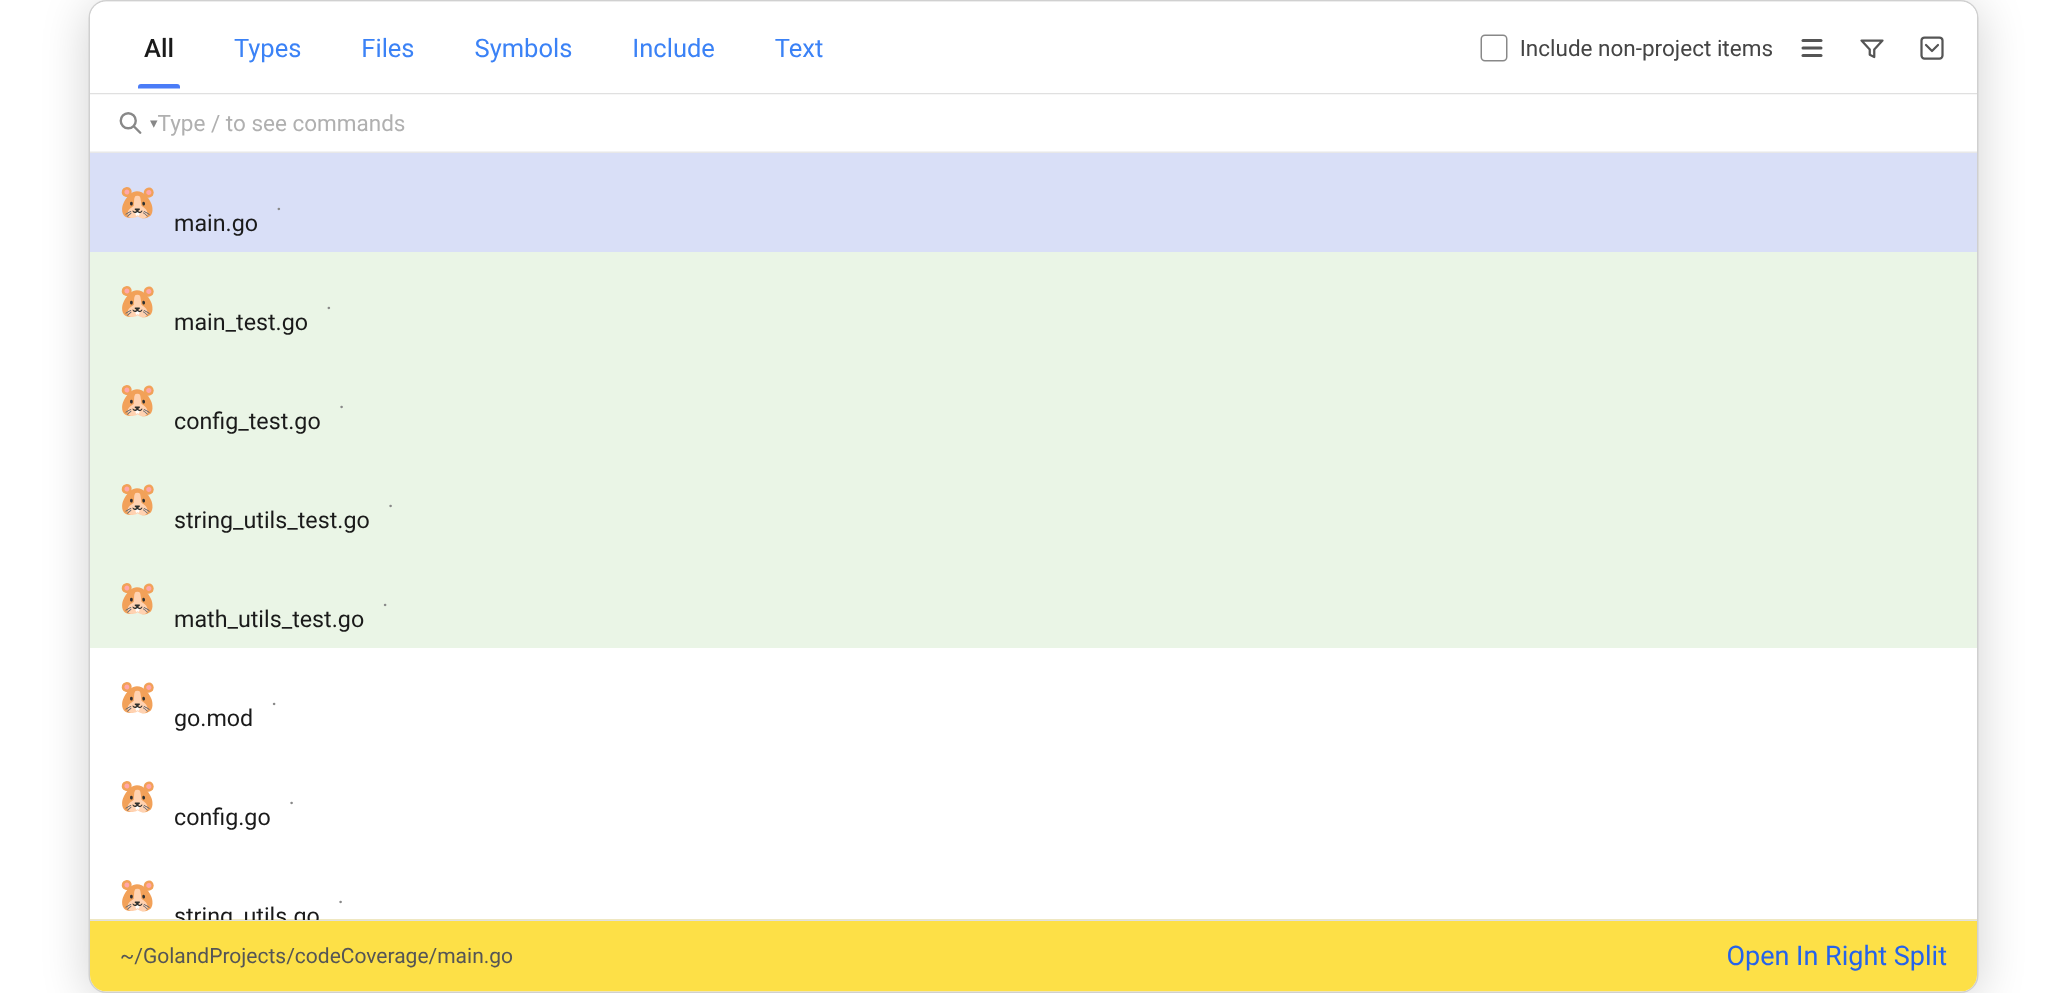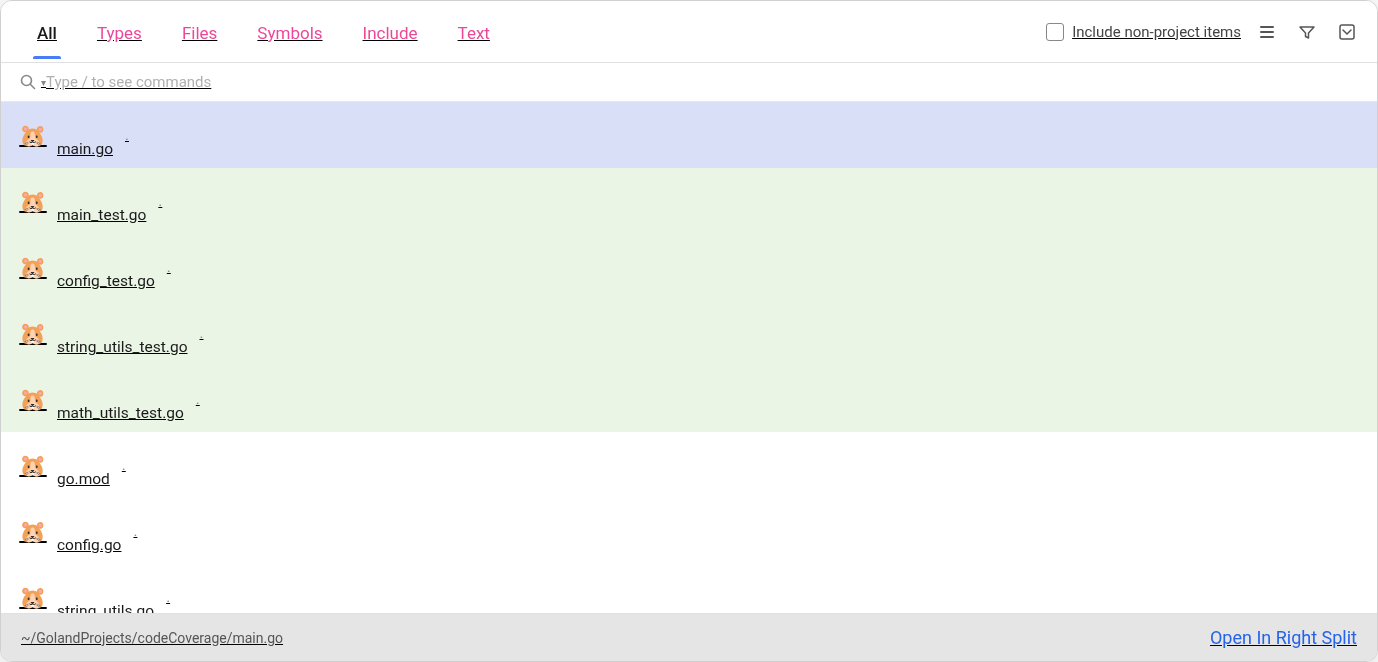--- a/index.html
+++ b/index.html
@@ -7,30 +7,29 @@
     body {
       font-family: -apple-system, BlinkMacSystemFont, "Segoe UI", Roboto, sans-serif;
       background: #ffffff;
       display: flex;
       justify-content: center;
       align-items: center;
       min-height: 100vh;
     }
 
     .dialog {
-      width: 1378px;
+      width: 1260px;
       height: 662px;
       background: #ffffff;
       border-radius: 12px;
       box-shadow: 0 4px 32px rgba(0,0,0,0.18);
       display: flex;
       flex-direction: column;
       overflow: hidden;
       border: 1px solid #d0d0d0;
-      text-decoration: underline;
     }
 
     
     .tab-bar {
       display: flex;
       align-items: center;
       padding: 0 16px;
       border-bottom: 1px solid #e0e0e0;
       background: #ffffff;
       min-height: 62px;
@@ -40,21 +39,21 @@
     .tabs-left {
       display: flex;
       align-items: center;
       gap: 0;
       flex: 1;
     }
 
     .tab {
       padding: 18px 20px 16px 20px;
       font-size: 17px;
-      color: #ec4899;
+      color: #3b82f6;
       cursor: pointer;
       position: relative;
       font-weight: 400;
       white-space: nowrap;
     }
 
     .tab.active {
       color: #1a1a1a;
       font-weight: 500;
     }
@@ -194,21 +193,21 @@
       margin-left: 2px;
     }
 
     
     .status-bar {
       display: flex;
       align-items: center;
       justify-content: space-between;
       padding: 10px 20px;
       border-top: 1px solid #e0e0e0;
-      background: #e5e5e5;
+      background: #fde047;
       min-height: 48px;
     }
 
     .status-path {
       font-size: 14px;
       color: #555;
     }
 
     .open-split-btn {
       font-size: 18px;

